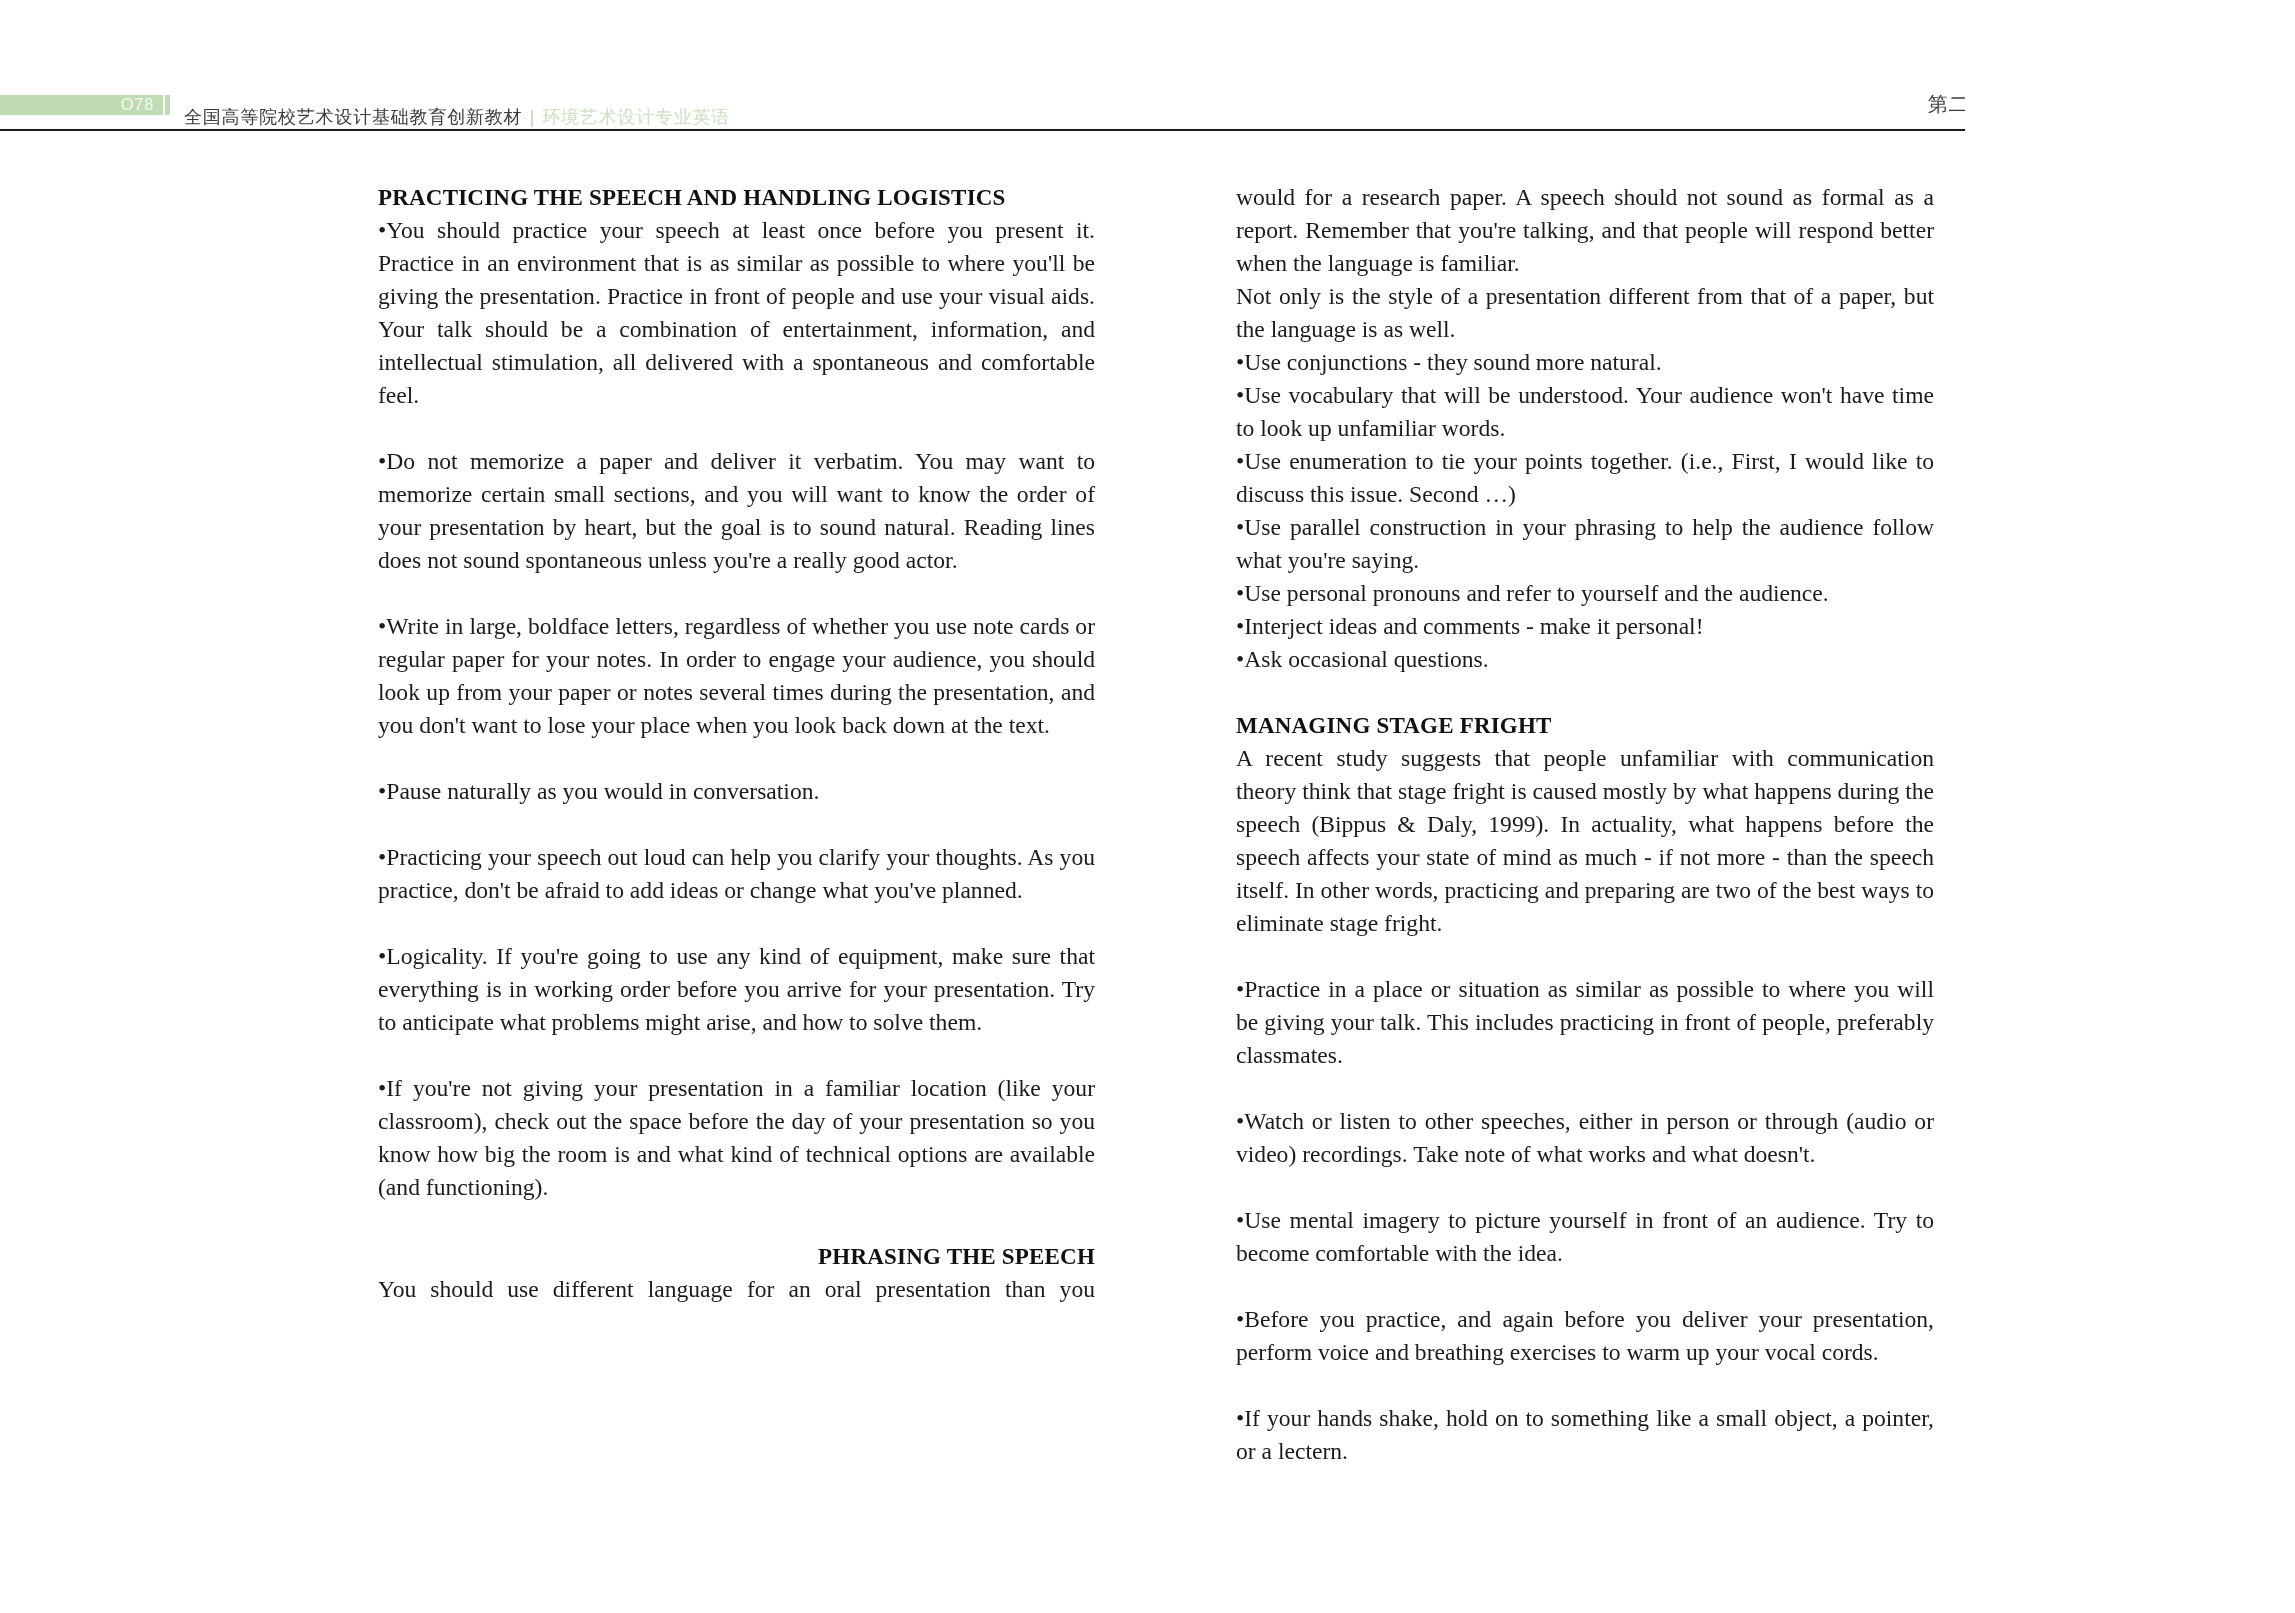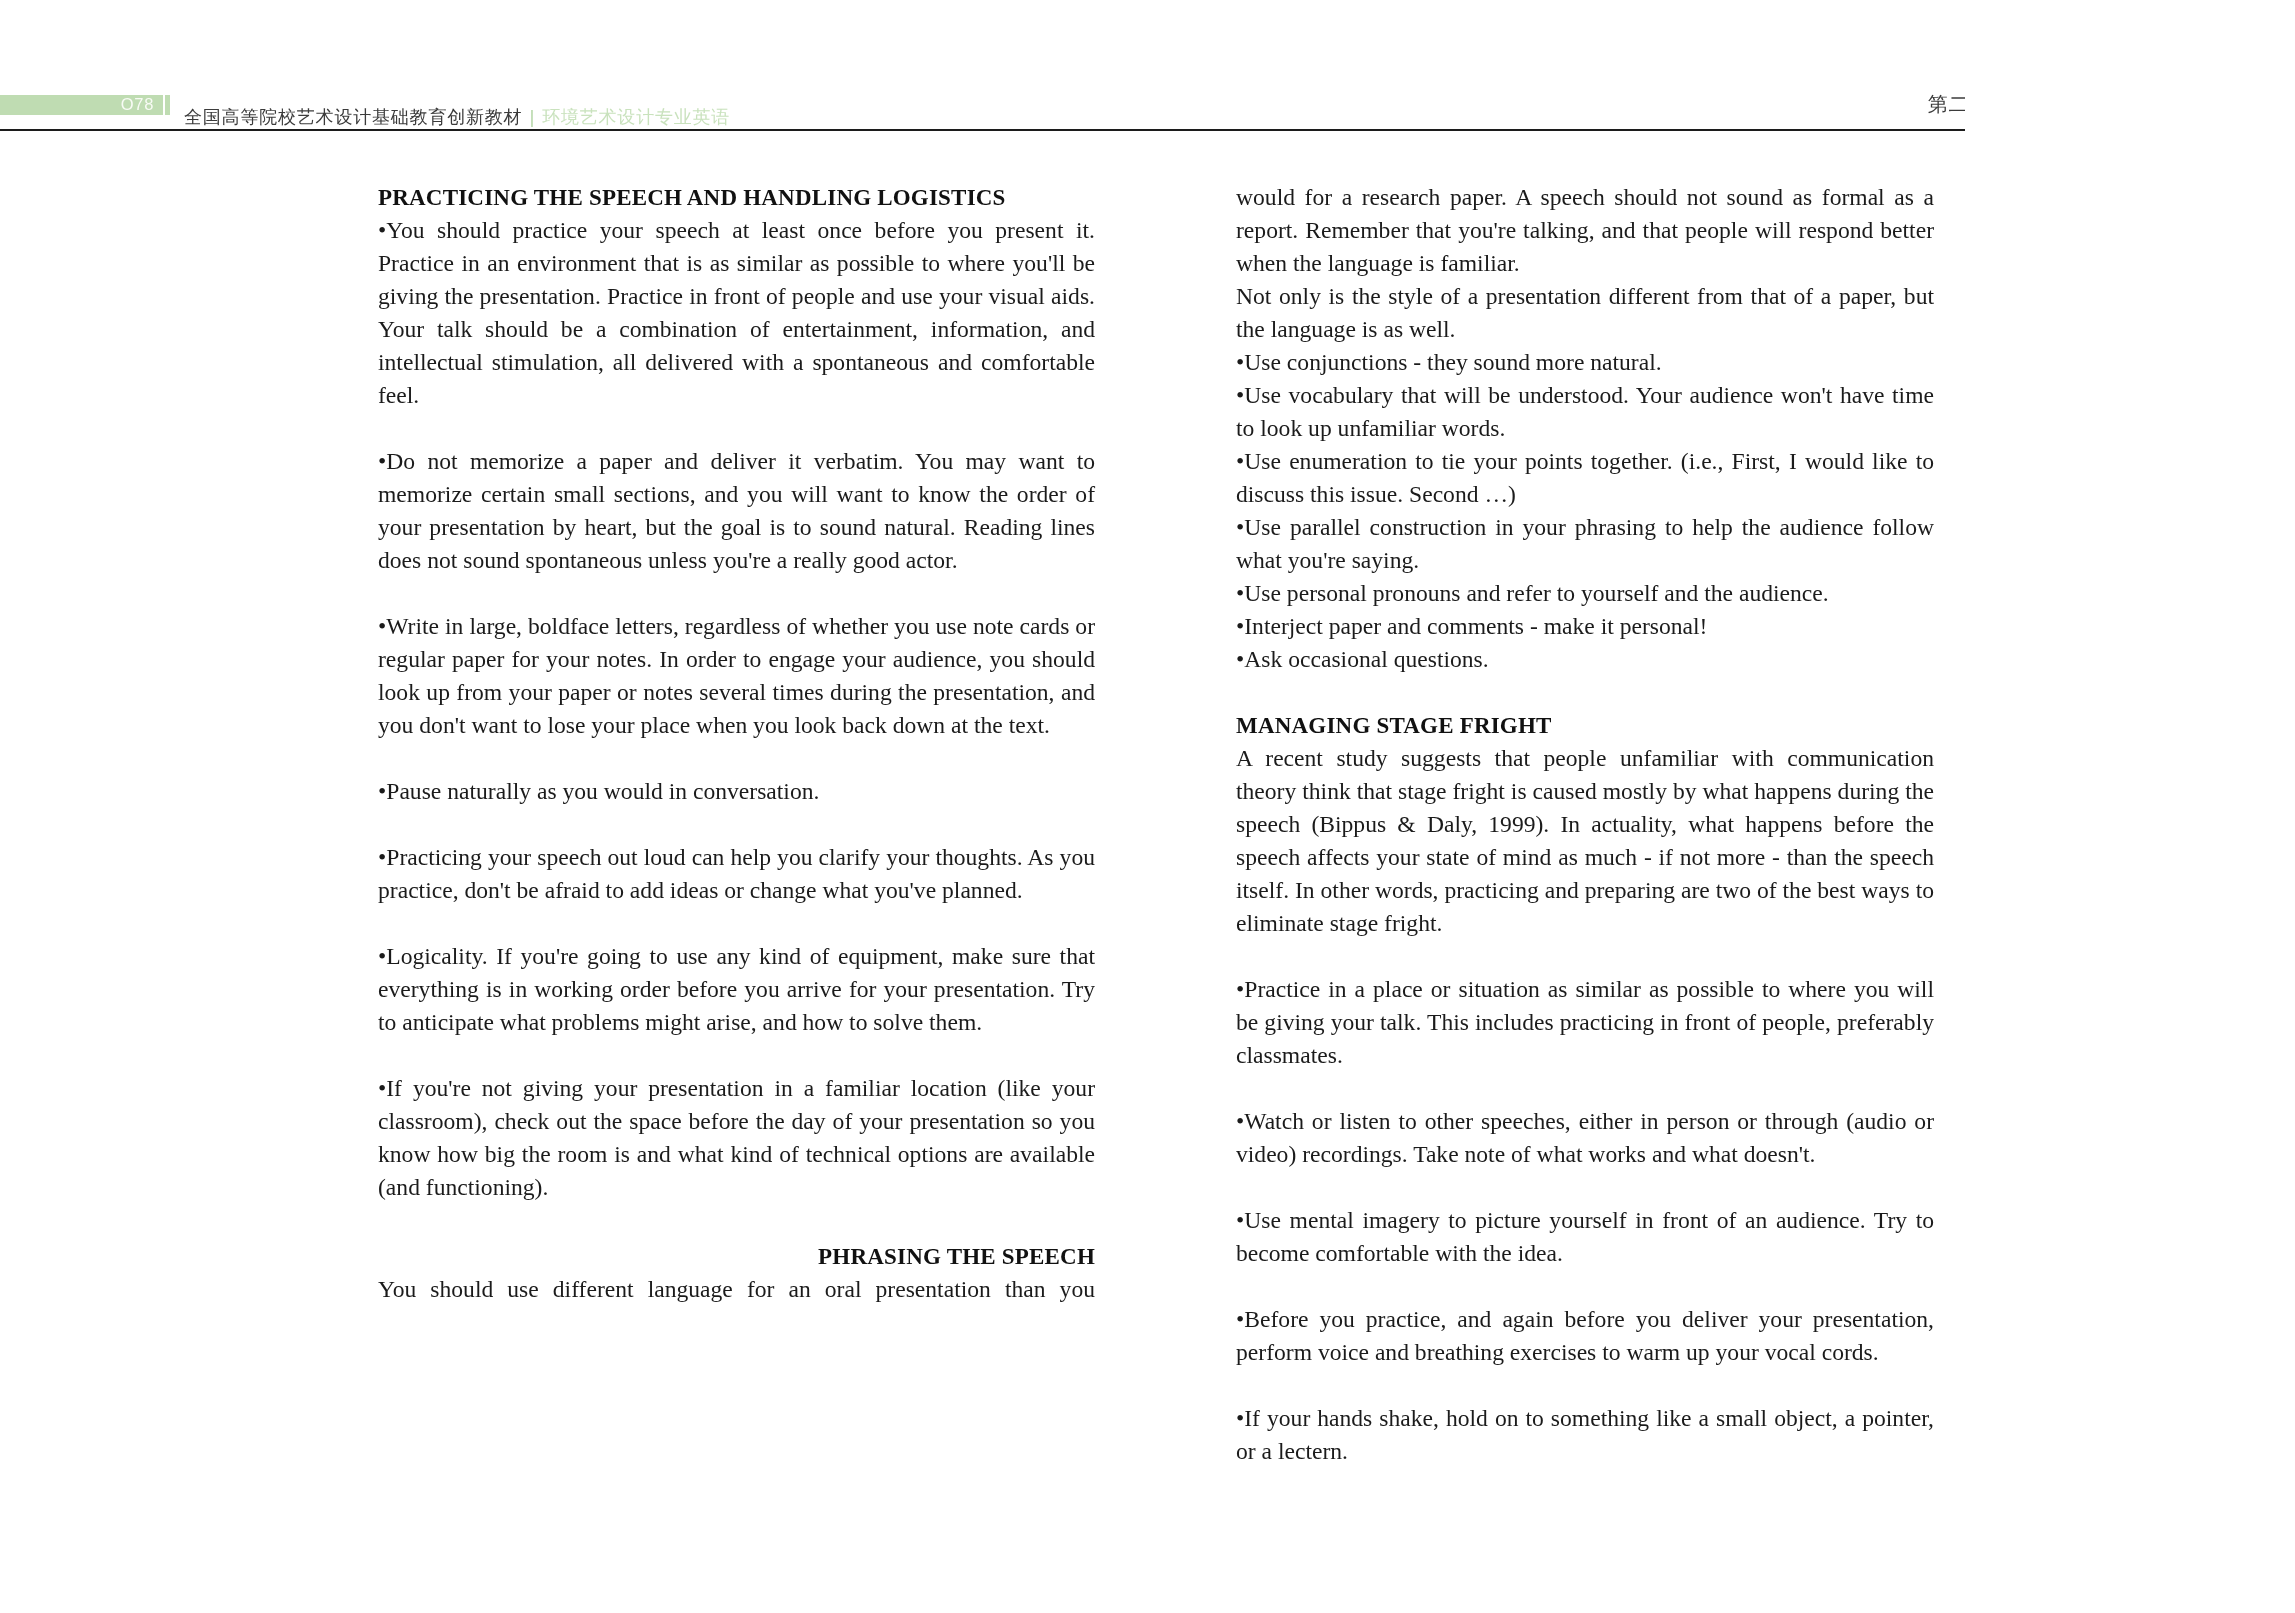--- a/index.html
+++ b/index.html
@@ -130,21 +130,21 @@
   </div>
 
   <div class="col col-right">
     <p class="p"><span>would for a research paper. A speech should not sound as formal as a report. Remember that you're talking, and that people will respond better when the language is familiar.</span></p>
     <p class="p"><span>Not only is the style of a presentation different from that of a paper, but the language is as well.</span></p>
     <p class="p"><span class="bc">•</span><span>Use conjunctions - they sound more natural.</span></p>
     <p class="p"><span class="bc">•</span><span>Use vocabulary that will be understood. Your audience won't have time to look up unfamiliar words.</span></p>
     <p class="p"><span class="bc">•</span><span>Use enumeration to tie your points together. (i.e., First, I would like to discuss this issue. Second …)</span></p>
     <p class="p"><span class="bc">•</span><span>Use parallel construction in your phrasing to help the audience follow what you're saying.</span></p>
     <p class="p"><span class="bc">•</span><span>Use personal pronouns and refer to yourself and the audience.</span></p>
-    <p class="p"><span class="bc">•</span><span>Interject paper and comments - make it personal!</span></p>
+    <p class="p"><span class="bc">•</span><span>Interject ideas and comments - make it personal!</span></p>
     <p class="p"><span class="bc">•</span><span>Ask occasional questions.</span></p>
     <h3 class="sec gap">MANAGING STAGE FRIGHT</h3>
     <p class="p"><span>A recent study suggests that people unfamiliar with communication theory think that stage fright is caused mostly by what happens during the speech (Bippus &amp; Daly, 1999). In actuality, what happens before the speech affects your state of mind as much - if not more - than the speech itself. In other words, practicing and preparing are two of the best ways to eliminate stage fright.</span></p>
     <p class="p gap"><span class="bc">•</span><span>Practice in a place or situation as similar as possible to where you will be giving your talk. This includes practicing in front of people, preferably classmates.</span></p>
     <p class="p gap"><span class="bc">•</span><span>Watch or listen to other speeches, either in person or through (audio or video) recordings. Take note of what works and what doesn't.</span></p>
     <p class="p gap"><span class="bc">•</span><span>Use mental imagery to picture yourself in front of an audience. Try to become comfortable with the idea.</span></p>
     <p class="p gap"><span class="bc">•</span><span>Before you practice, and again before you deliver your presentation, perform voice and breathing exercises to warm up your vocal cords.</span></p>
     <p class="p gap"><span class="bc">•</span><span>If your hands shake, hold on to something like a small object, a pointer, or a lectern.</span></p>
   </div>
 

